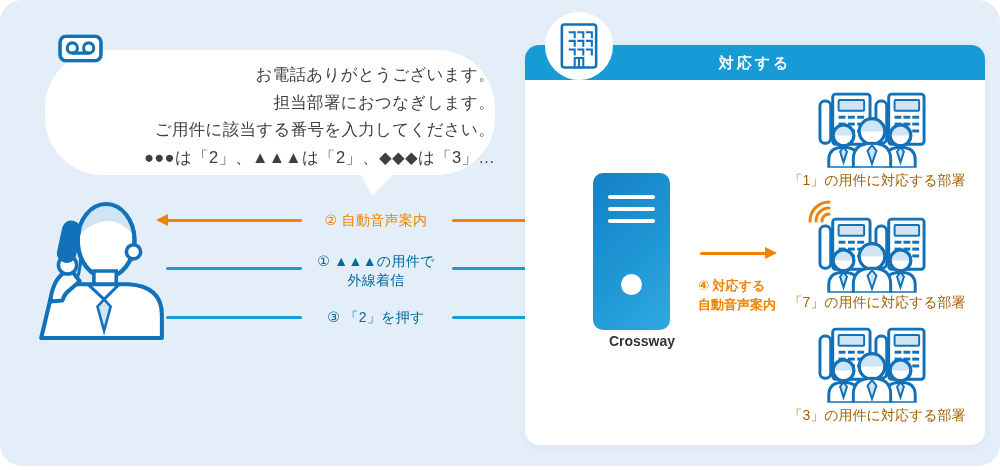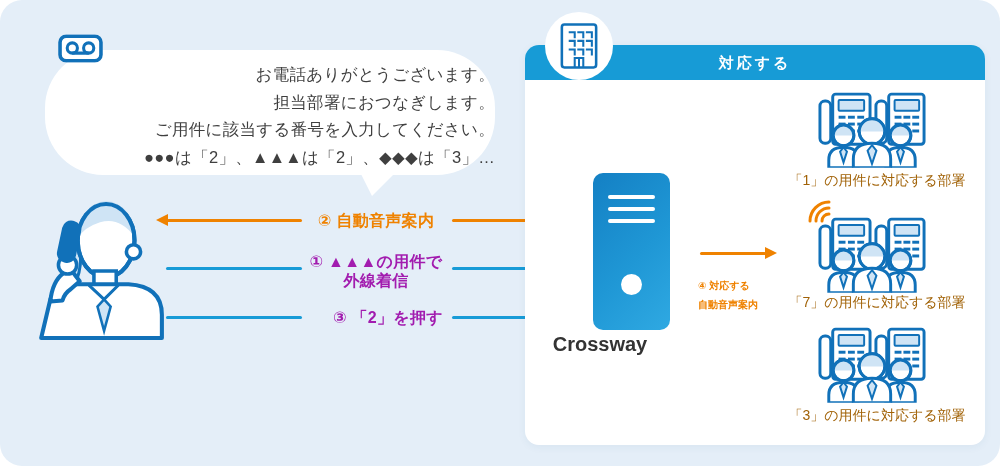--- a/index.html
+++ b/index.html
@@ -21,45 +21,45 @@
   .caller{position:absolute;left:33px;top:198px;width:132px;height:142px;}
   
   .hline{position:absolute;height:3px;border-radius:2px;}
   .orange{background:#ef8200;}
   .blue{background:#189bd7;}
   .head-left{position:absolute;width:0;height:0;border-top:6px solid transparent;
       border-bottom:6px solid transparent;border-right:12px solid #ef8200;}
   .head-right{position:absolute;width:0;height:0;border-top:6px solid transparent;
       border-bottom:6px solid transparent;border-left:12px solid #189bd7;}
   .head-right.o{border-left-color:#ef8200;}
-  .step-label{position:absolute;font-size:16px;font-weight:bold;line-height:19px;
+  .step-label{position:absolute;font-size:14px;font-weight:normal;line-height:19px;
       text-align:center;letter-spacing:.3px;white-space:nowrap;}
-  .step-blue{color:#a21caf;}
+  .step-blue{color:#0369a1;}
   .step-orange{color:#ef8200;}
   
   .server{position:absolute;left:593px;top:173px;width:77px;height:157px;border-radius:10px;
       background:linear-gradient(135deg,#1480c4 0%,#1f97d5 55%,#2fa9e2 100%);}
   .server .bar{position:absolute;left:15px;width:47px;height:4px;border-radius:2px;background:#fff;}
   .server .led{position:absolute;left:28px;top:101px;width:21px;height:21px;border-radius:50%;background:#fff;}
-  .server-label{position:absolute;left:520px;top:333px;width:160px;text-align:center;
-      font-size:20px;font-weight:bold;color:#333;}
+  .server-label{position:absolute;left:562px;top:333px;width:160px;text-align:center;
+      font-size:14px;font-weight:bold;color:#333;}
   
   .office{position:absolute;left:525px;top:45px;width:460px;height:400px;background:#fff;
       border-radius:14px;box-shadow:0 2px 8px rgba(40,80,120,.06);}
   .office-header{position:absolute;left:0;top:0;width:460px;height:35px;background:#179bd6;
       border-radius:14px 14px 0 0;color:#fff;font-size:15px;font-weight:bold;
       letter-spacing:3px;text-align:center;line-height:35px;}
   .office-badge{position:absolute;left:545px;top:12px;width:68px;height:68px;border-radius:50%;
       background:#fff;}
   .office-badge svg{position:absolute;left:14px;top:10px;}
   .dept-icon{position:absolute;left:817px;width:110px;height:77px;}
   .dept-label{position:absolute;left:777px;width:200px;text-align:center;
       font-size:14px;color:#a16207;white-space:nowrap;}
   .wifi{position:absolute;left:806px;top:198px;width:26px;height:26px;}
-  .t4-label{position:absolute;left:698px;top:276px;font-size:10px;font-weight:bold;
+  .t4-label{position:absolute;left:698px;top:276px;font-size:13px;font-weight:bold;
       line-height:19px;color:#ef8200;white-space:nowrap;}
 </style>
 </head>
 <body>
 
 <svg width="0" height="0" style="position:absolute" aria-hidden="true">
   <defs>
     <symbol id="sym-vm" viewBox="0 0 44 28">
       <rect x="2" y="2" width="40" height="24" rx="6" fill="#fff" stroke="#1171b9" stroke-width="3.5"></rect>
       <circle cx="14" cy="13.5" r="5" fill="none" stroke="#1171b9" stroke-width="3"></circle>
@@ -178,21 +178,21 @@
 
   <div class="hline blue" style="left:166px;top:267px;width:136px;"></div>
   <div class="step-label step-blue" style="left:300px;top:252px;width:152px;">
     <div>① ▲▲▲の用件で</div>
     <div>外線着信</div>
   </div>
   <div class="hline blue" style="left:452px;top:267px;width:129px;"></div>
   <div class="head-right" style="left:580px;top:262px;"></div>
 
   <div class="hline blue" style="left:166px;top:316px;width:136px;"></div>
-  <div class="step-label step-blue" style="left:312px;top:308px;width:152px;">③ 「2」を押す</div>
+  <div class="step-label step-blue" style="left:300px;top:308px;width:152px;">③ 「2」を押す</div>
   <div class="hline blue" style="left:452px;top:316px;width:129px;"></div>
   <div class="head-right" style="left:580px;top:311px;"></div>
 
   <div class="office">
     <div class="office-header">対応する</div>
   </div>
   <div class="office-badge">
     <svg width="40" height="48" viewBox="0 0 46 56">
         <use href="#sym-building"></use>
       </svg>

